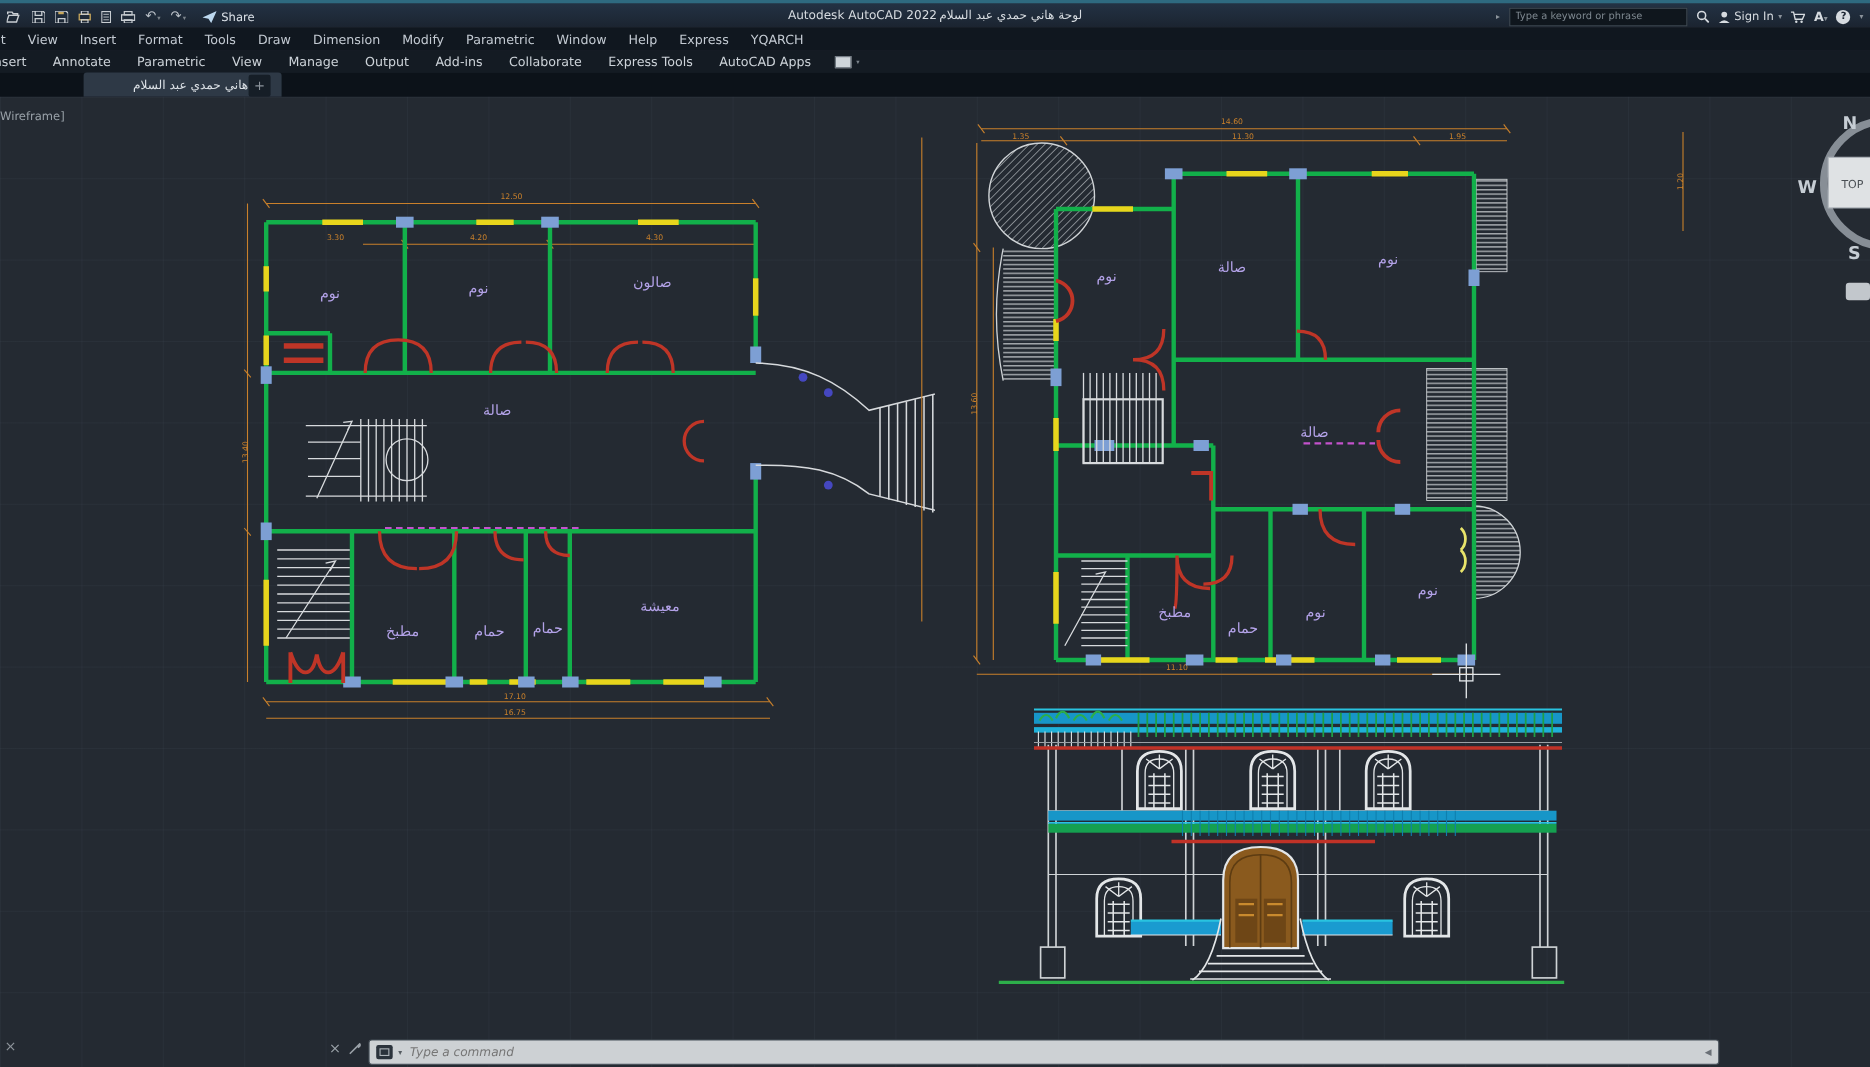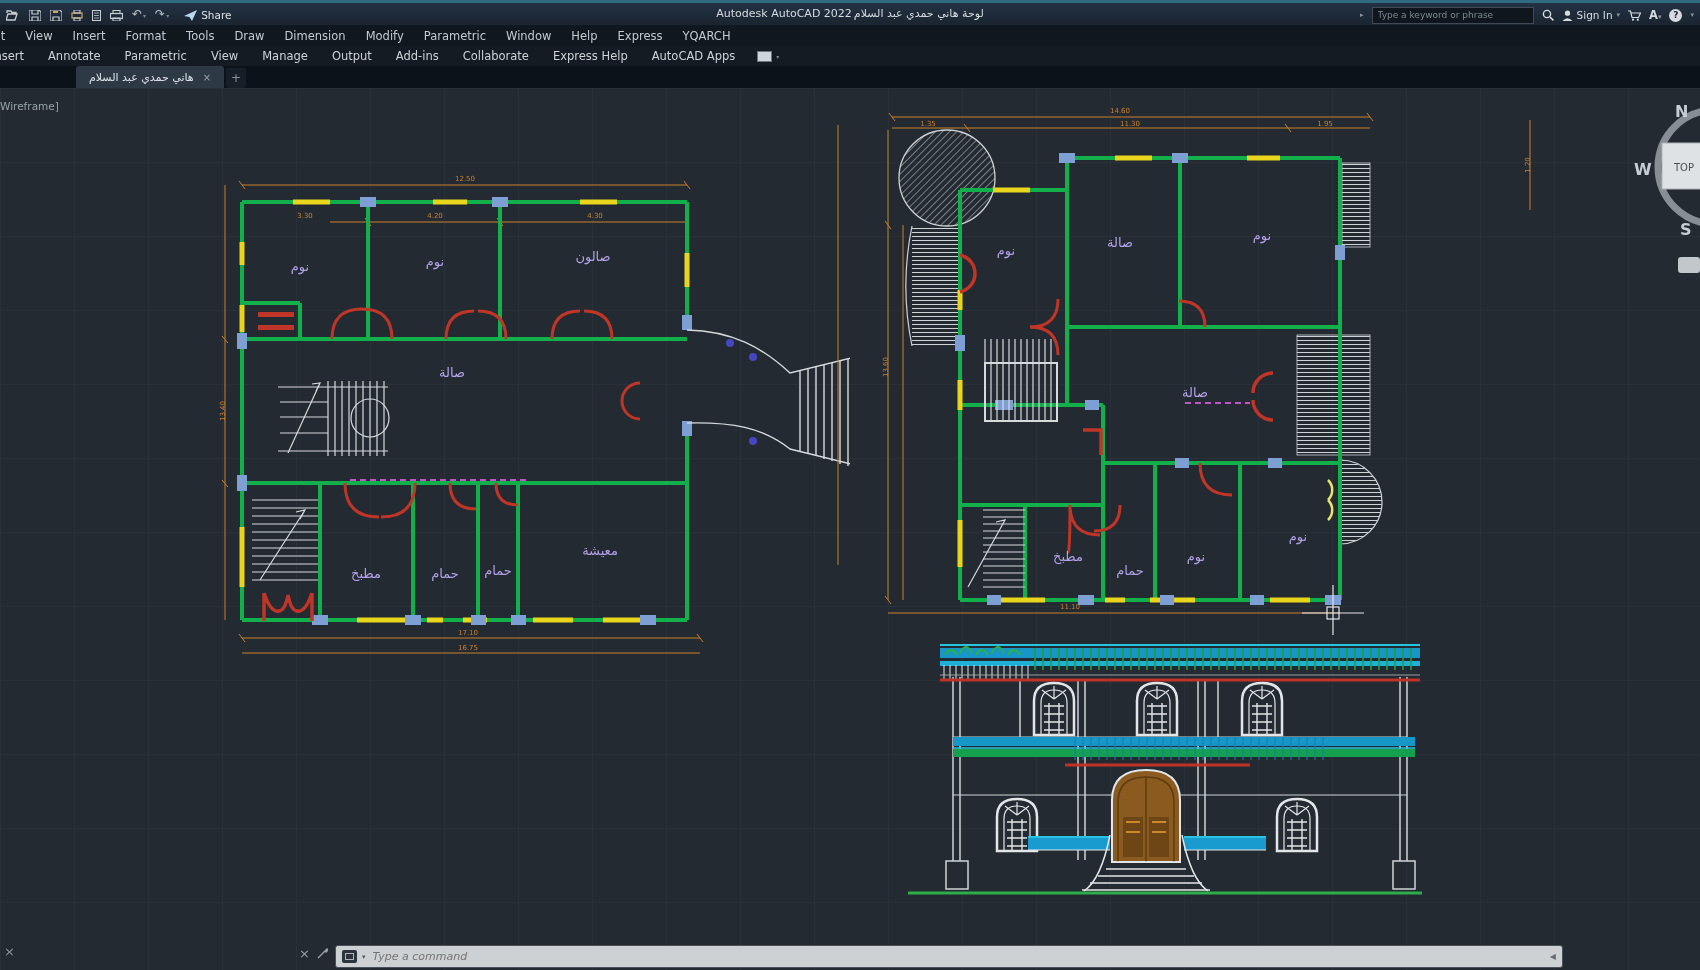--- a/index.html
+++ b/index.html
@@ -36,21 +36,21 @@
     display:flex;align-items:center;font-size:11.5px;color:#cdd3d9;}
   .ribbonrow span.rtab{padding:0 12px;}
   .ribbonrow span.rtab:first-child{margin-left:-21px;}
   .ribbtn{display:flex;align-items:center;gap:3px;margin-left:10px;}
   .ribbtn .sq{width:13px;height:9px;background:#cfd5da;border:1px solid #6d767e;}
 
   
   .tabstrip{position:absolute;top:66px;left:0;right:0;height:22px;background:#0c1219;}
   .filetab{position:absolute;left:76px;top:0;height:22px;width:148px;background:#2e3946;
     border-radius:3px 3px 0 0;display:flex;align-items:center;justify-content:center;
-    color:#dde2e7;font-size:11px;gap:9px;}
+    color:#dde2e7;font-size:11px;gap:9px;padding-left:32px;}
   .filetab .x{color:#98a0a8;font-size:10px;}
   .plustab{position:absolute;left:226px;top:2px;width:20px;height:20px;background:#161e27;
     color:#8a929a;font-size:12px;display:flex;align-items:center;justify-content:center;border-radius:2px;}
 
   
   .canvas{position:absolute;top:88px;left:0;width:1700px;height:952px;background:#242a32;
     background-image:linear-gradient(rgba(130,150,175,.055) 1px,transparent 1px),
                      linear-gradient(90deg,rgba(130,150,175,.055) 1px,transparent 1px);
     background-size:74px 74px;}
   .cornerlabel{position:absolute;left:0px;top:12px;color:#99a1a8;font-size:10.5px;}
@@ -176,21 +176,21 @@
 
   <div class="ribbonrow">
     <span class="rtab">Insert</span>
     <span class="rtab">Annotate</span>
     <span class="rtab">Parametric</span>
     <span class="rtab">View</span>
     <span class="rtab">Manage</span>
     <span class="rtab">Output</span>
     <span class="rtab">Add-ins</span>
     <span class="rtab">Collaborate</span>
-    <span class="rtab">Express Help</span>
+    <span class="rtab">Express Tools</span>
     <span class="rtab">AutoCAD Apps</span>
     <span class="ribbtn">
         <span class="sq"></span>
         <span class="dd">▾</span>
       </span>
   </div>
 
   <div class="tabstrip">
     <div class="filetab">
       <span>هاني حمدي عبد السلام</span>

